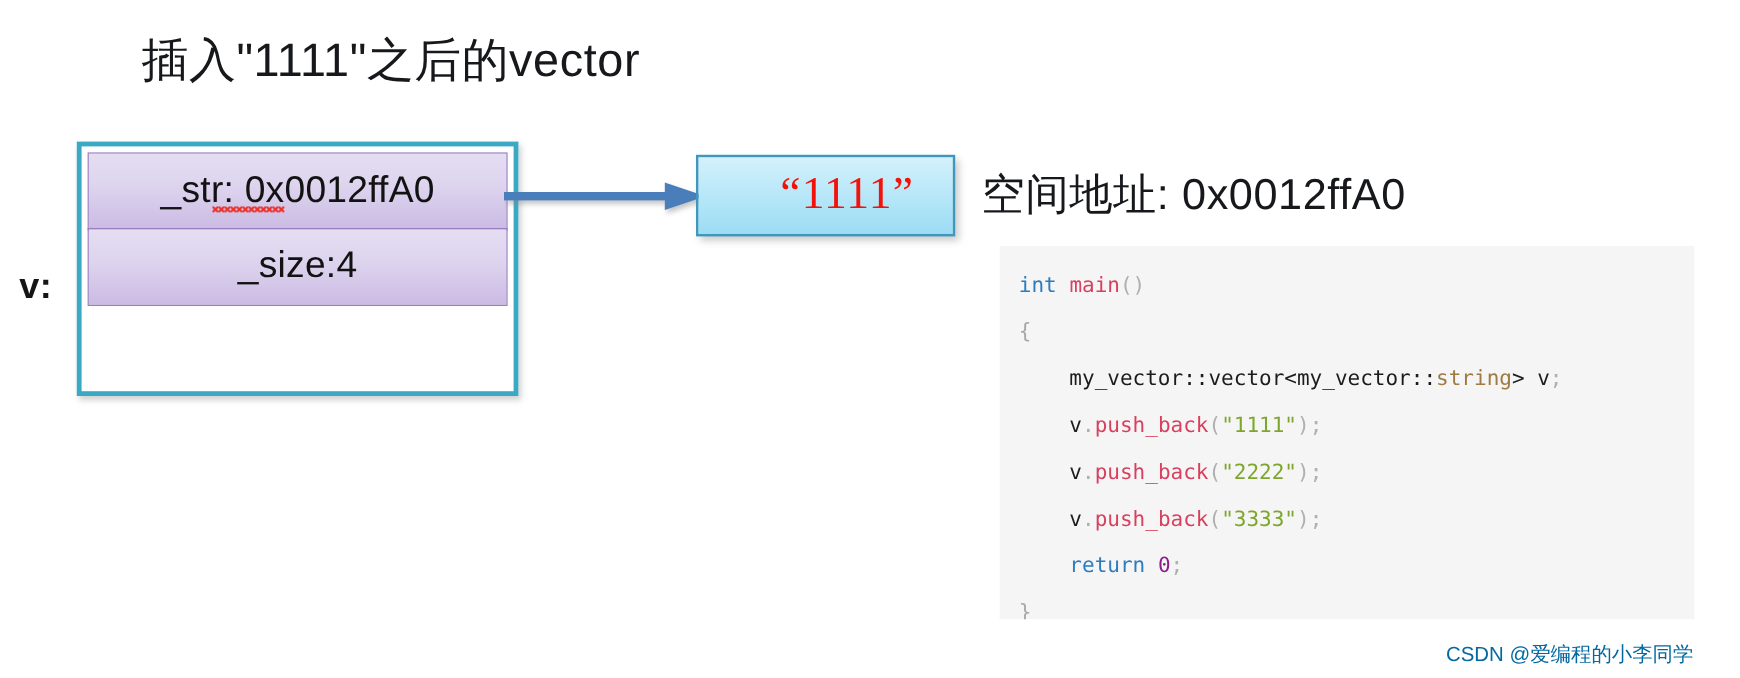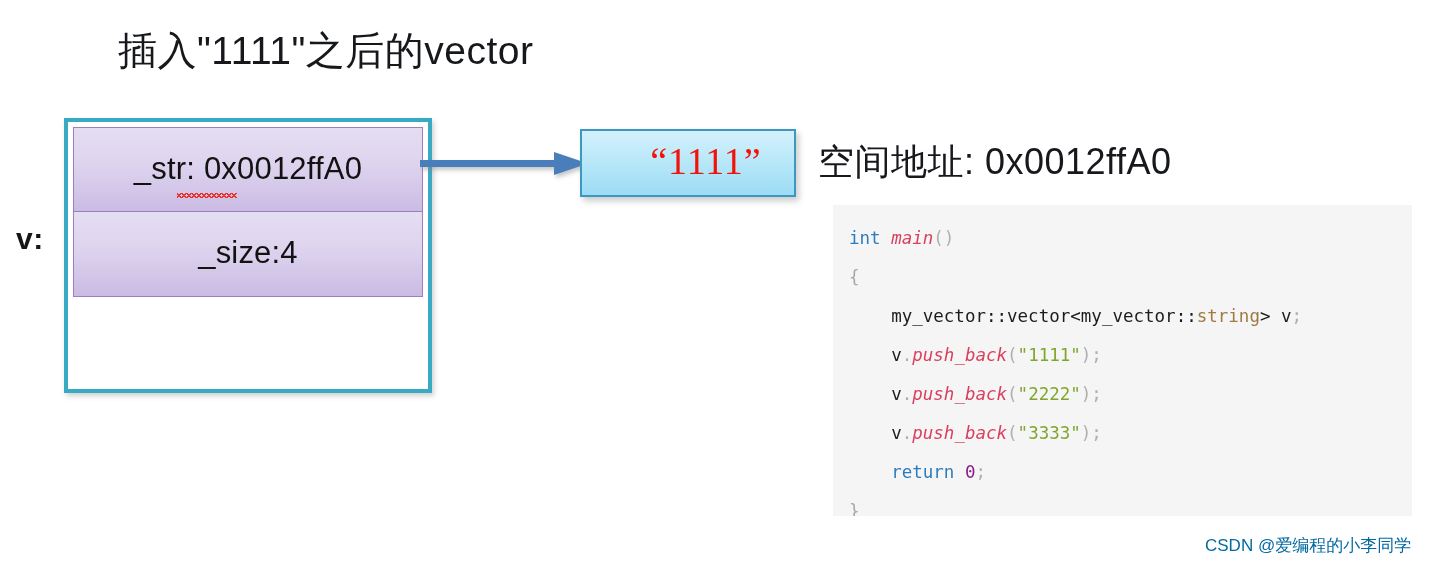--- a/index.html
+++ b/index.html
@@ -40,21 +40,21 @@
     color: #151515;
     letter-spacing: 0.5px;
   }
 
   
   #vector-object-box {
     position: absolute;
     left: 64px;
     top: 118px;
     width: 368px;
-    height: 275px;
+    height: 212px;
     box-sizing: border-box;
     border: 4px solid #3aa9c4;
     background: #ffffff;
     padding: 5px;
     box-shadow: 2px 3px 5px rgba(120,120,120,0.35);
   }
   .vector-field {
     box-sizing: border-box;
     width: 100%;
     height: 33.3333%;
@@ -146,21 +146,21 @@
     box-sizing: border-box;
     background: #f5f5f5;
     padding: 14px 0 14px 16px;
     font-family: "DejaVu Sans Mono", "Liberation Mono", monospace;
     font-size: 17.5px;
     line-height: 39px;
     overflow: hidden;
   }
   .code-line { white-space: pre; }
   .tok-key   { color: #2d7cbd; }
-  .tok-fn    { color: #d9405f; font-style: italic; }
+  .tok-fn    { color: #d9405f; }
   .tok-punct { color: #b0b0b0; }
   .tok-plain { color: #1c1c1c; }
   .tok-type  { color: #a07a42; }
   .tok-str   { color: #7fa62c; }
   .tok-num   { color: #8c1d8c; }
   .tok-brace { color: #a8a8a8; }
   .tok-op    { color: #1c1c1c; }
 
   
   #watermark {

